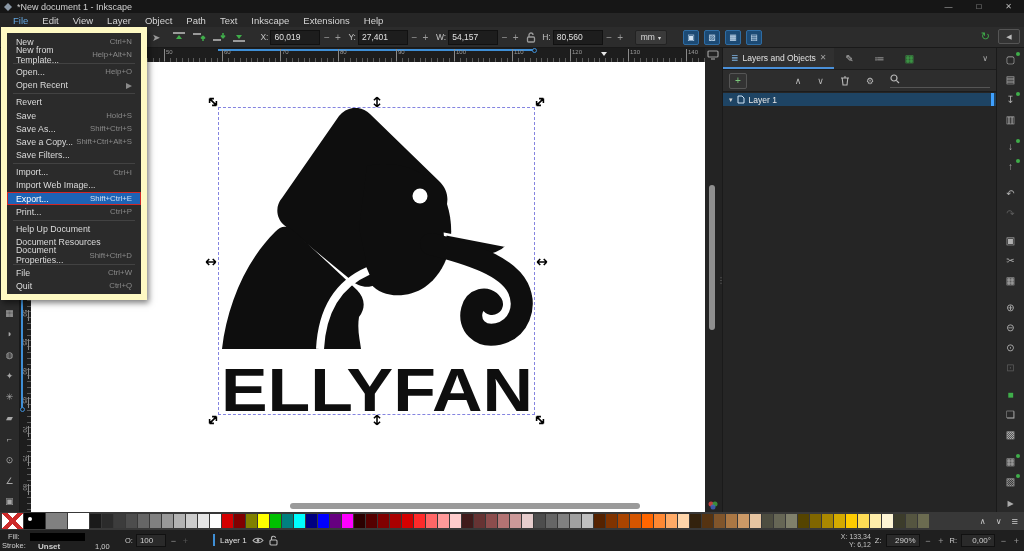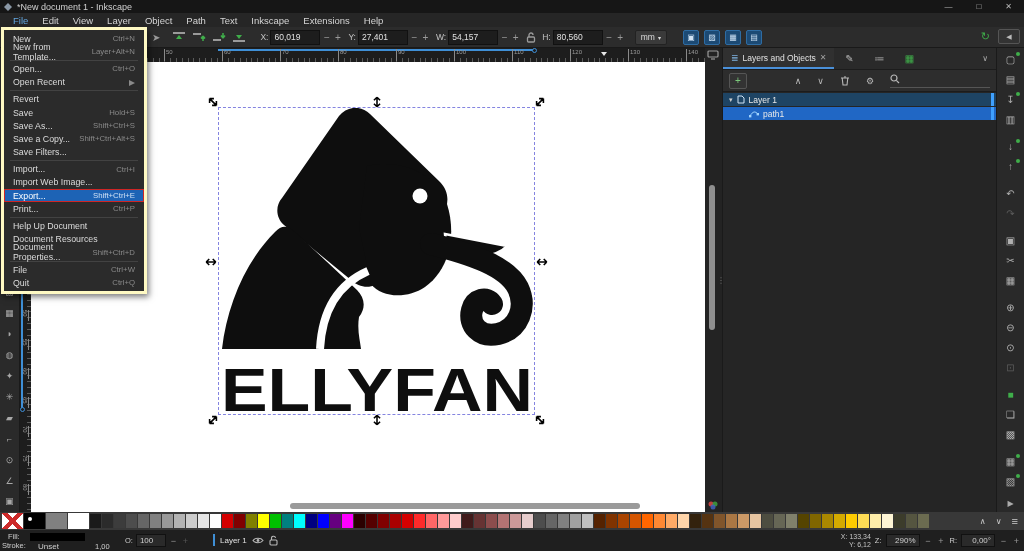--- a/index.html
+++ b/index.html
@@ -100,38 +100,38 @@
   .sw{width:11px;height:14px;flex:none}
   #palette-ctl{margin-left:auto;display:flex;align-items:center;gap:10px;padding-right:6px;color:#ccc}
   #palette-ctl .ch{font-size:8px}
   #palette-ctl .hb{font-size:11px}
 
   
   #statusbar{position:absolute;left:0;top:530px;width:1024px;height:21px;background:#1f1f1f;font-size:7.5px;color:#cfcfcf}
   #fill-label{position:absolute;left:8px;top:2px}
   #stroke-label{position:absolute;left:2px;top:11px}
   #fill-swatch{position:absolute;left:30px;top:3px;width:55px;height:8px;background:#000}
-  #stroke-value{position:absolute;left:38px;top:12px;font-weight:normal;font-size:8px}
+  #stroke-value{position:absolute;left:38px;top:12px;font-weight:bold;font-size:8px}
   #stroke-width{position:absolute;left:95px;top:12px}
   #opacity-group{position:absolute;left:125px;top:4px;display:flex;align-items:center;gap:3px}
   #opacity-field{width:30px;height:13px;background:#2a2a2a;border:1px solid #111;display:flex;align-items:center;padding:0 3px;font-size:8px}
   #opacity-group .spin{font-size:9px}
   #opacity-group .spin.dim{color:#555}
   #layer-ind{position:absolute;left:213px;top:4px;display:flex;align-items:center;gap:5px}
   #layer-bar{width:2px;height:12px;background:#3f8fd6}
   #layer-ind .nm{font-size:8px;color:#e0e0e0}
   #status-msg{position:absolute;left:322px;top:6px;font-size:8px;color:#c8c8c8;white-space:nowrap}
   #status-msg b{color:#eee}
   #sb-right{position:absolute;right:3px;top:0;height:21px;display:flex;align-items:center;gap:4px}
   #xy-block{font-size:7px;text-align:right;line-height:8px;color:#c4c4c4}
   .sb-field{width:34px;height:13px;background:#2a2a2a;border:1px solid #111;display:flex;align-items:center;justify-content:flex-end;padding:0 3px;font-size:8px}
   #sb-right .spin{font-size:9px}
 
   
-  #filemenu{position:absolute;left:1px;top:27px;width:146px;background:#2b2b2b;border:3px solid #fef9c3;z-index:60;padding:2px 0;box-shadow:2px 3px 6px rgba(0,0,0,.5)}
+  #filemenu{position:absolute;left:1px;top:27px;width:146px;background:#2b2b2b;border:6px solid #fef9c3;z-index:60;padding:2px 0;box-shadow:2px 3px 6px rgba(0,0,0,.5)}
   .mi{height:13.2px;display:flex;justify-content:space-between;align-items:center;padding:0 9px;font-size:8.8px;color:#dcdcdc}
   .mi .sc{color:#8a8a8a;font-size:7.8px}
   .mi.hl{background:#1d63b5;outline:1.5px solid #cf2626;outline-offset:-1px;color:#fff}
   .mi.hl .sc{color:#cfe0f5}
   .menu-sep{height:1px;background:#424242;margin:1.5px 6px}
 </style>
 </head>
 <body>
 
 <div id="titlebar">
@@ -388,29 +388,20 @@
           <path d="M6.3,6.3 L9,9" stroke="#b8b8b8" stroke-width="1.2"></path>
         </svg>
     </div>
   </div>
   <div class="tree-row" id="row-layer">
     <span class="tree-caret">▾</span>
     <svg width="8" height="9" viewBox="0 0 8 9">
         <path d="M1,1 H5 L7,3 V8 H1 Z" fill="none" stroke="#cfe3f5" stroke-width="1"></path>
       </svg>
     <span>Layer 1</span>
-    <div class="selbar"></div>
-  </div>
-  <div class="tree-row" id="row-path">
-    <svg width="10" height="8" viewBox="0 0 10 8">
-        <path d="M1,6 C4,1 6,1 9,4" fill="none" stroke="#9fd4ff" stroke-width="1"></path>
-        <rect x="0" y="5" width="2.4" height="2.4" fill="#9fd4ff"></rect>
-        <rect x="7.6" y="3" width="2.4" height="2.4" fill="#9fd4ff"></rect>
-      </svg>
-    <span>path1</span>
     <div class="selbar"></div>
   </div>
 </div>
 
 <div id="cmdbar">
   <div id="cmd-icons" style="display:flex;flex-direction:column;align-items:center">
       <div class="cmdicon">▢<span class="g-dot"></span></div>
       <div class="cmdicon">▤</div>
       <div class="cmdicon">↧<span class="g-dot"></span></div>
       <div class="cmdicon">▥</div>
@@ -560,26 +551,26 @@
   </div>
 </div>
 
 <div id="filemenu">
     <div class="mi">
       <span class="lab">New</span>
       <span class="sc">Ctrl+N</span>
     </div>
     <div class="mi">
       <span class="lab">New from Template...</span>
-      <span class="sc">Layer+Alt+N</span>
+      <span class="sc">Help+Alt+N</span>
     </div>
     <div class="menu-sep"></div>
     <div class="mi">
       <span class="lab">Open...</span>
-      <span class="sc">Ctrl+O</span>
+      <span class="sc">Help+O</span>
     </div>
     <div class="mi">
       <span class="lab">Open Recent</span>
       <span class="sc">▶</span>
     </div>
     <div class="menu-sep"></div>
     <div class="mi">
       <span class="lab">Revert</span>
     </div>
     <div class="mi">

